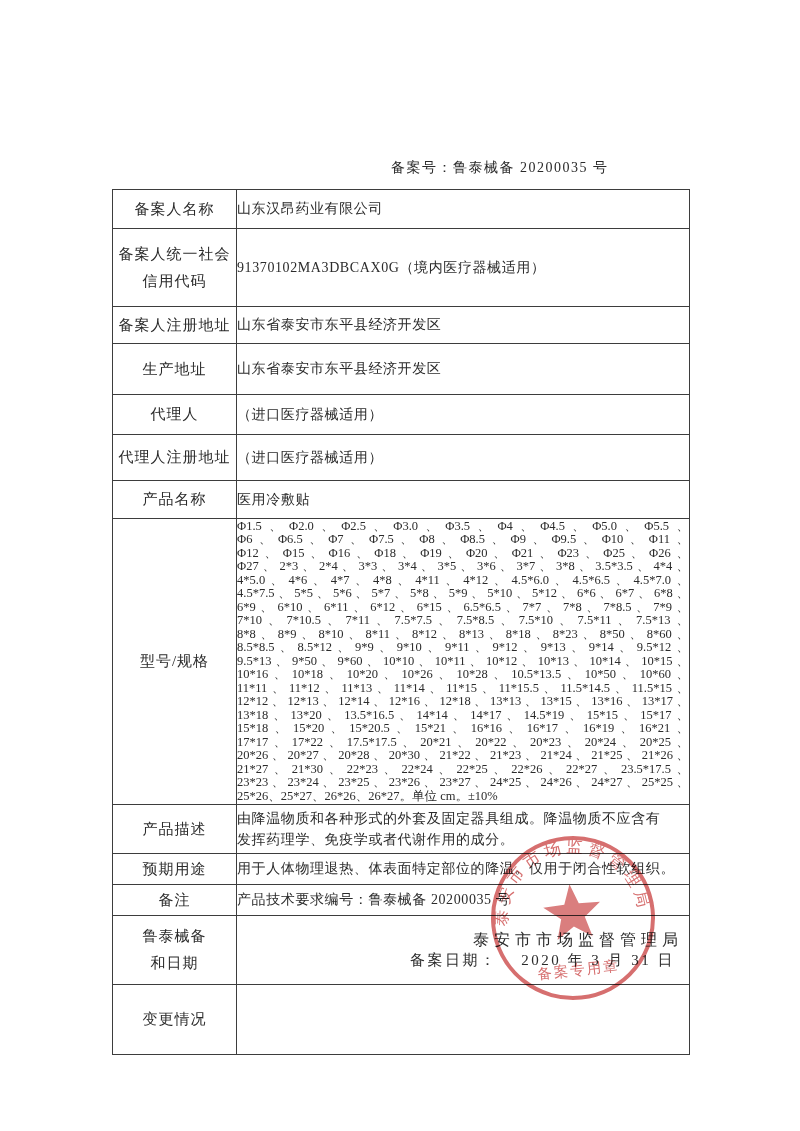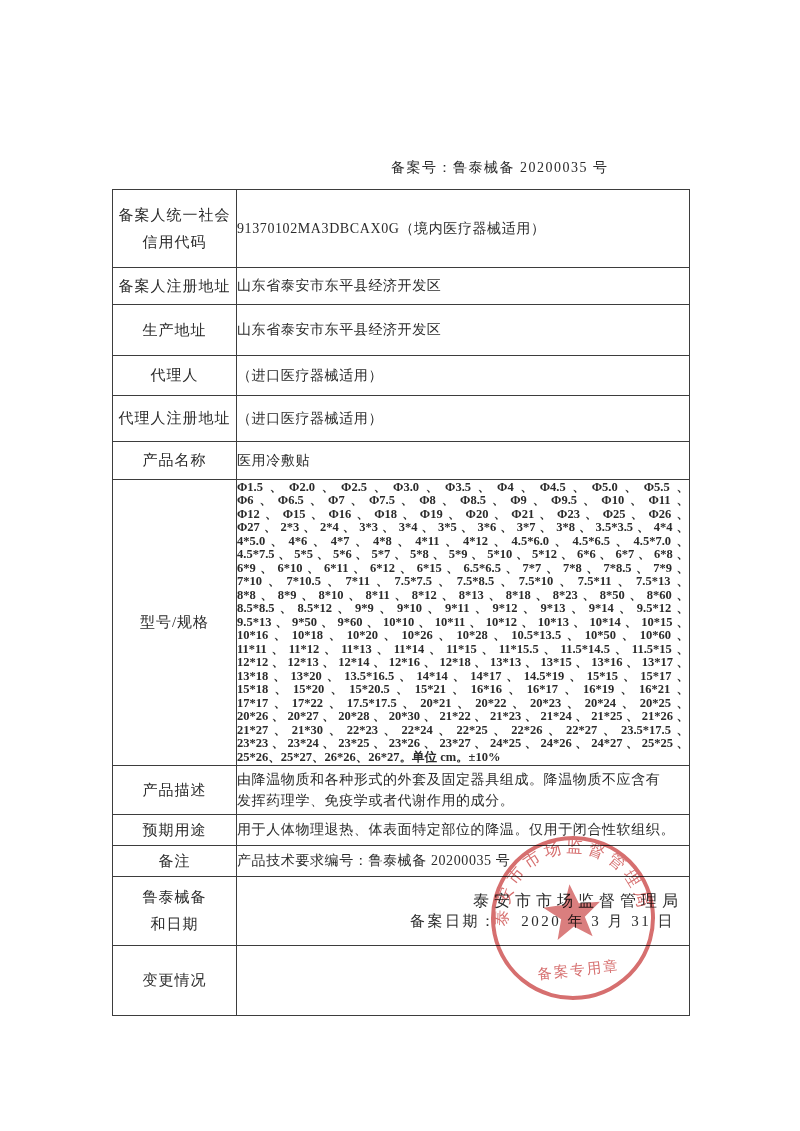--- a/index.html
+++ b/index.html
@@ -47,21 +47,20 @@
   td.spec{
     vertical-align:top;
     font-size:12.5px;letter-spacing:0;
     padding:2px 7px 0 7px;
   }
   td.spec > div{
     line-height:13.5px;
     text-align:justify;
     text-align-last:justify;
     white-space:normal;
-    font-weight:bold;
   }
   td.spec > div:last-child{text-align-last:left;}
   td.unit-cell{vertical-align:middle;padding:0;}
   .authority{
     text-align:right;padding-right:6px;
     font-size:16px;letter-spacing:5px;line-height:26px;color:#2b2b2b;
   }
   .date-line{
     text-align:right;padding-right:14px;
     font-size:15px;letter-spacing:2.5px;line-height:26px;color:#2b2b2b;
@@ -78,20 +77,24 @@
 </head>
 <body>
 
 <div class="page">
 
 
   <div class="record-no">备案号：鲁泰械备 20200035 号</div>
 
   <table class="form">
     <tbody>
+      <tr style="height:39px;">
+        <td class="lbl">备案人名称</td>
+        <td class="val">山东汉昂药业有限公司</td>
+      </tr>
       <tr style="height:78px;">
         <td class="lbl">
             <div>备案人统一社会</div>
             <div>信用代码</div>
           </td>
         <td class="val">91370102MA3DBCAX0G（境内医疗器械适用）</td>
       </tr>
       <tr style="height:37px;">
         <td class="lbl">备案人注册地址</td>
         <td class="val">山东省泰安市东平县经济开发区</td>

